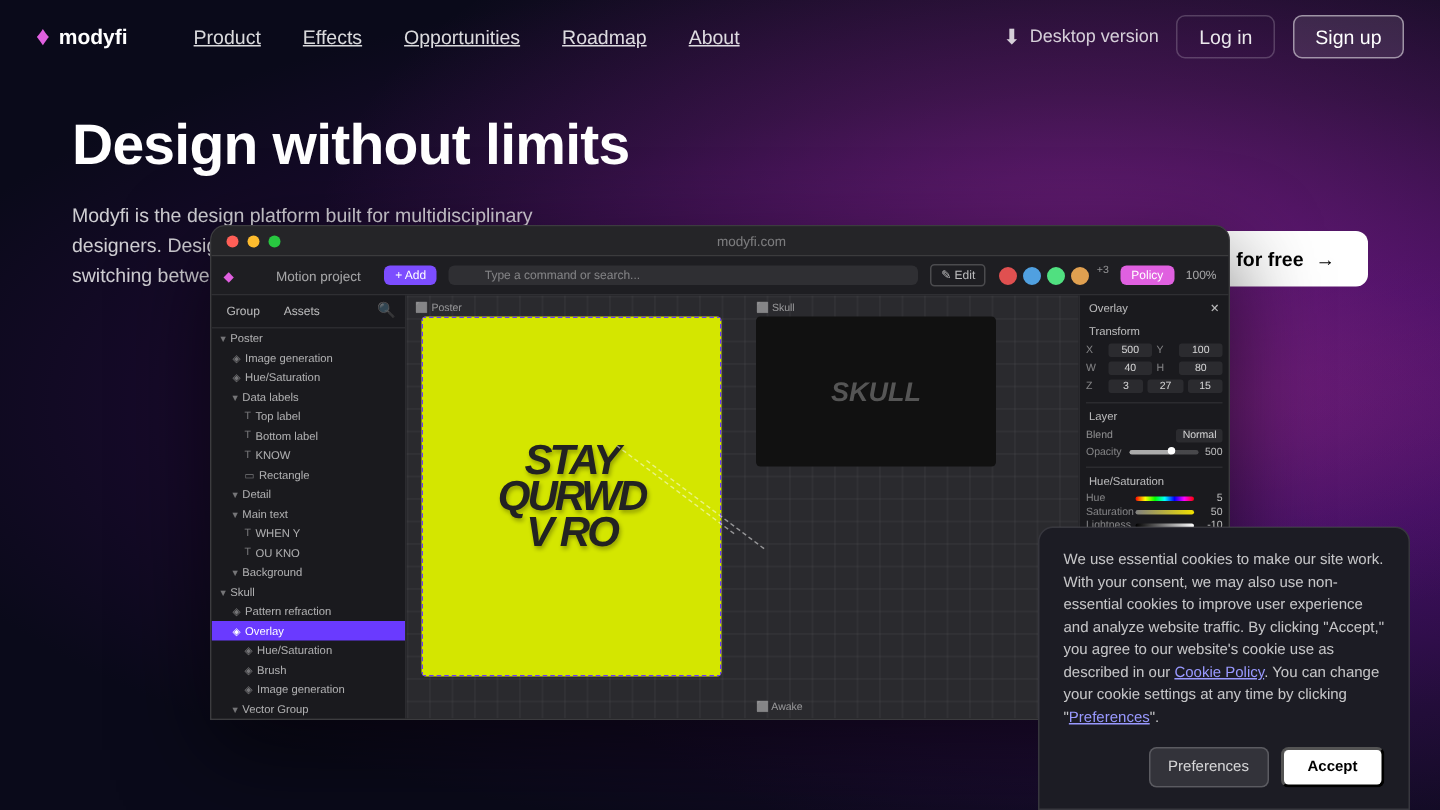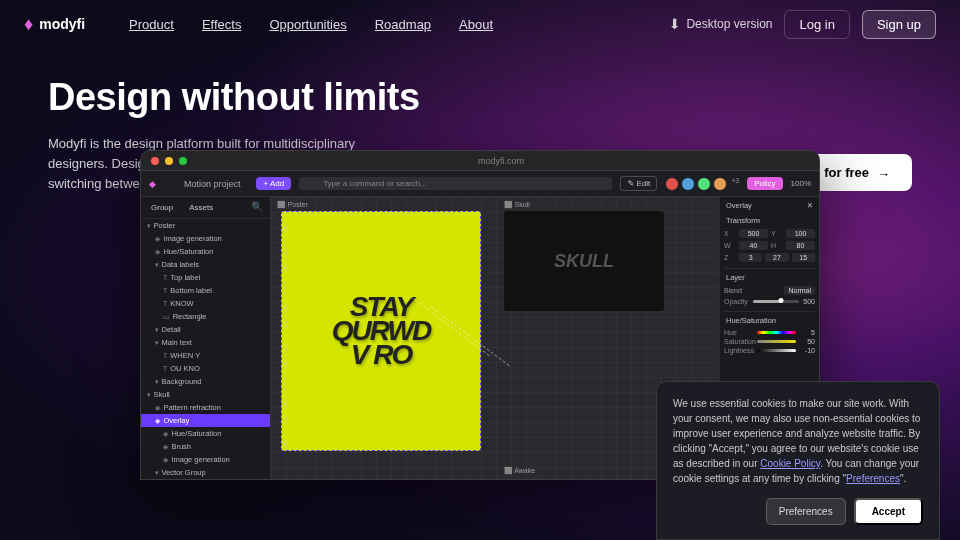--- a/index.html
+++ b/index.html
@@ -469,21 +469,21 @@
       color: rgba(255,255,255,0.7);
       width: 16px;
       text-align: right;
     }
 
     
     .cookie-banner {
       position: absolute;
       bottom: 0;
       right: 20px;
-      width: 284px;
+      width: 248px;
       background: #1c1c24;
       border: 1px solid rgba(255,255,255,0.12);
       border-radius: 10px 10px 0 0;
       padding: 14px 16px;
       z-index: 20;
     }
     .cookie-text {
       font-size: 10px;
       color: rgba(255,255,255,0.75);
       line-height: 1.5;

